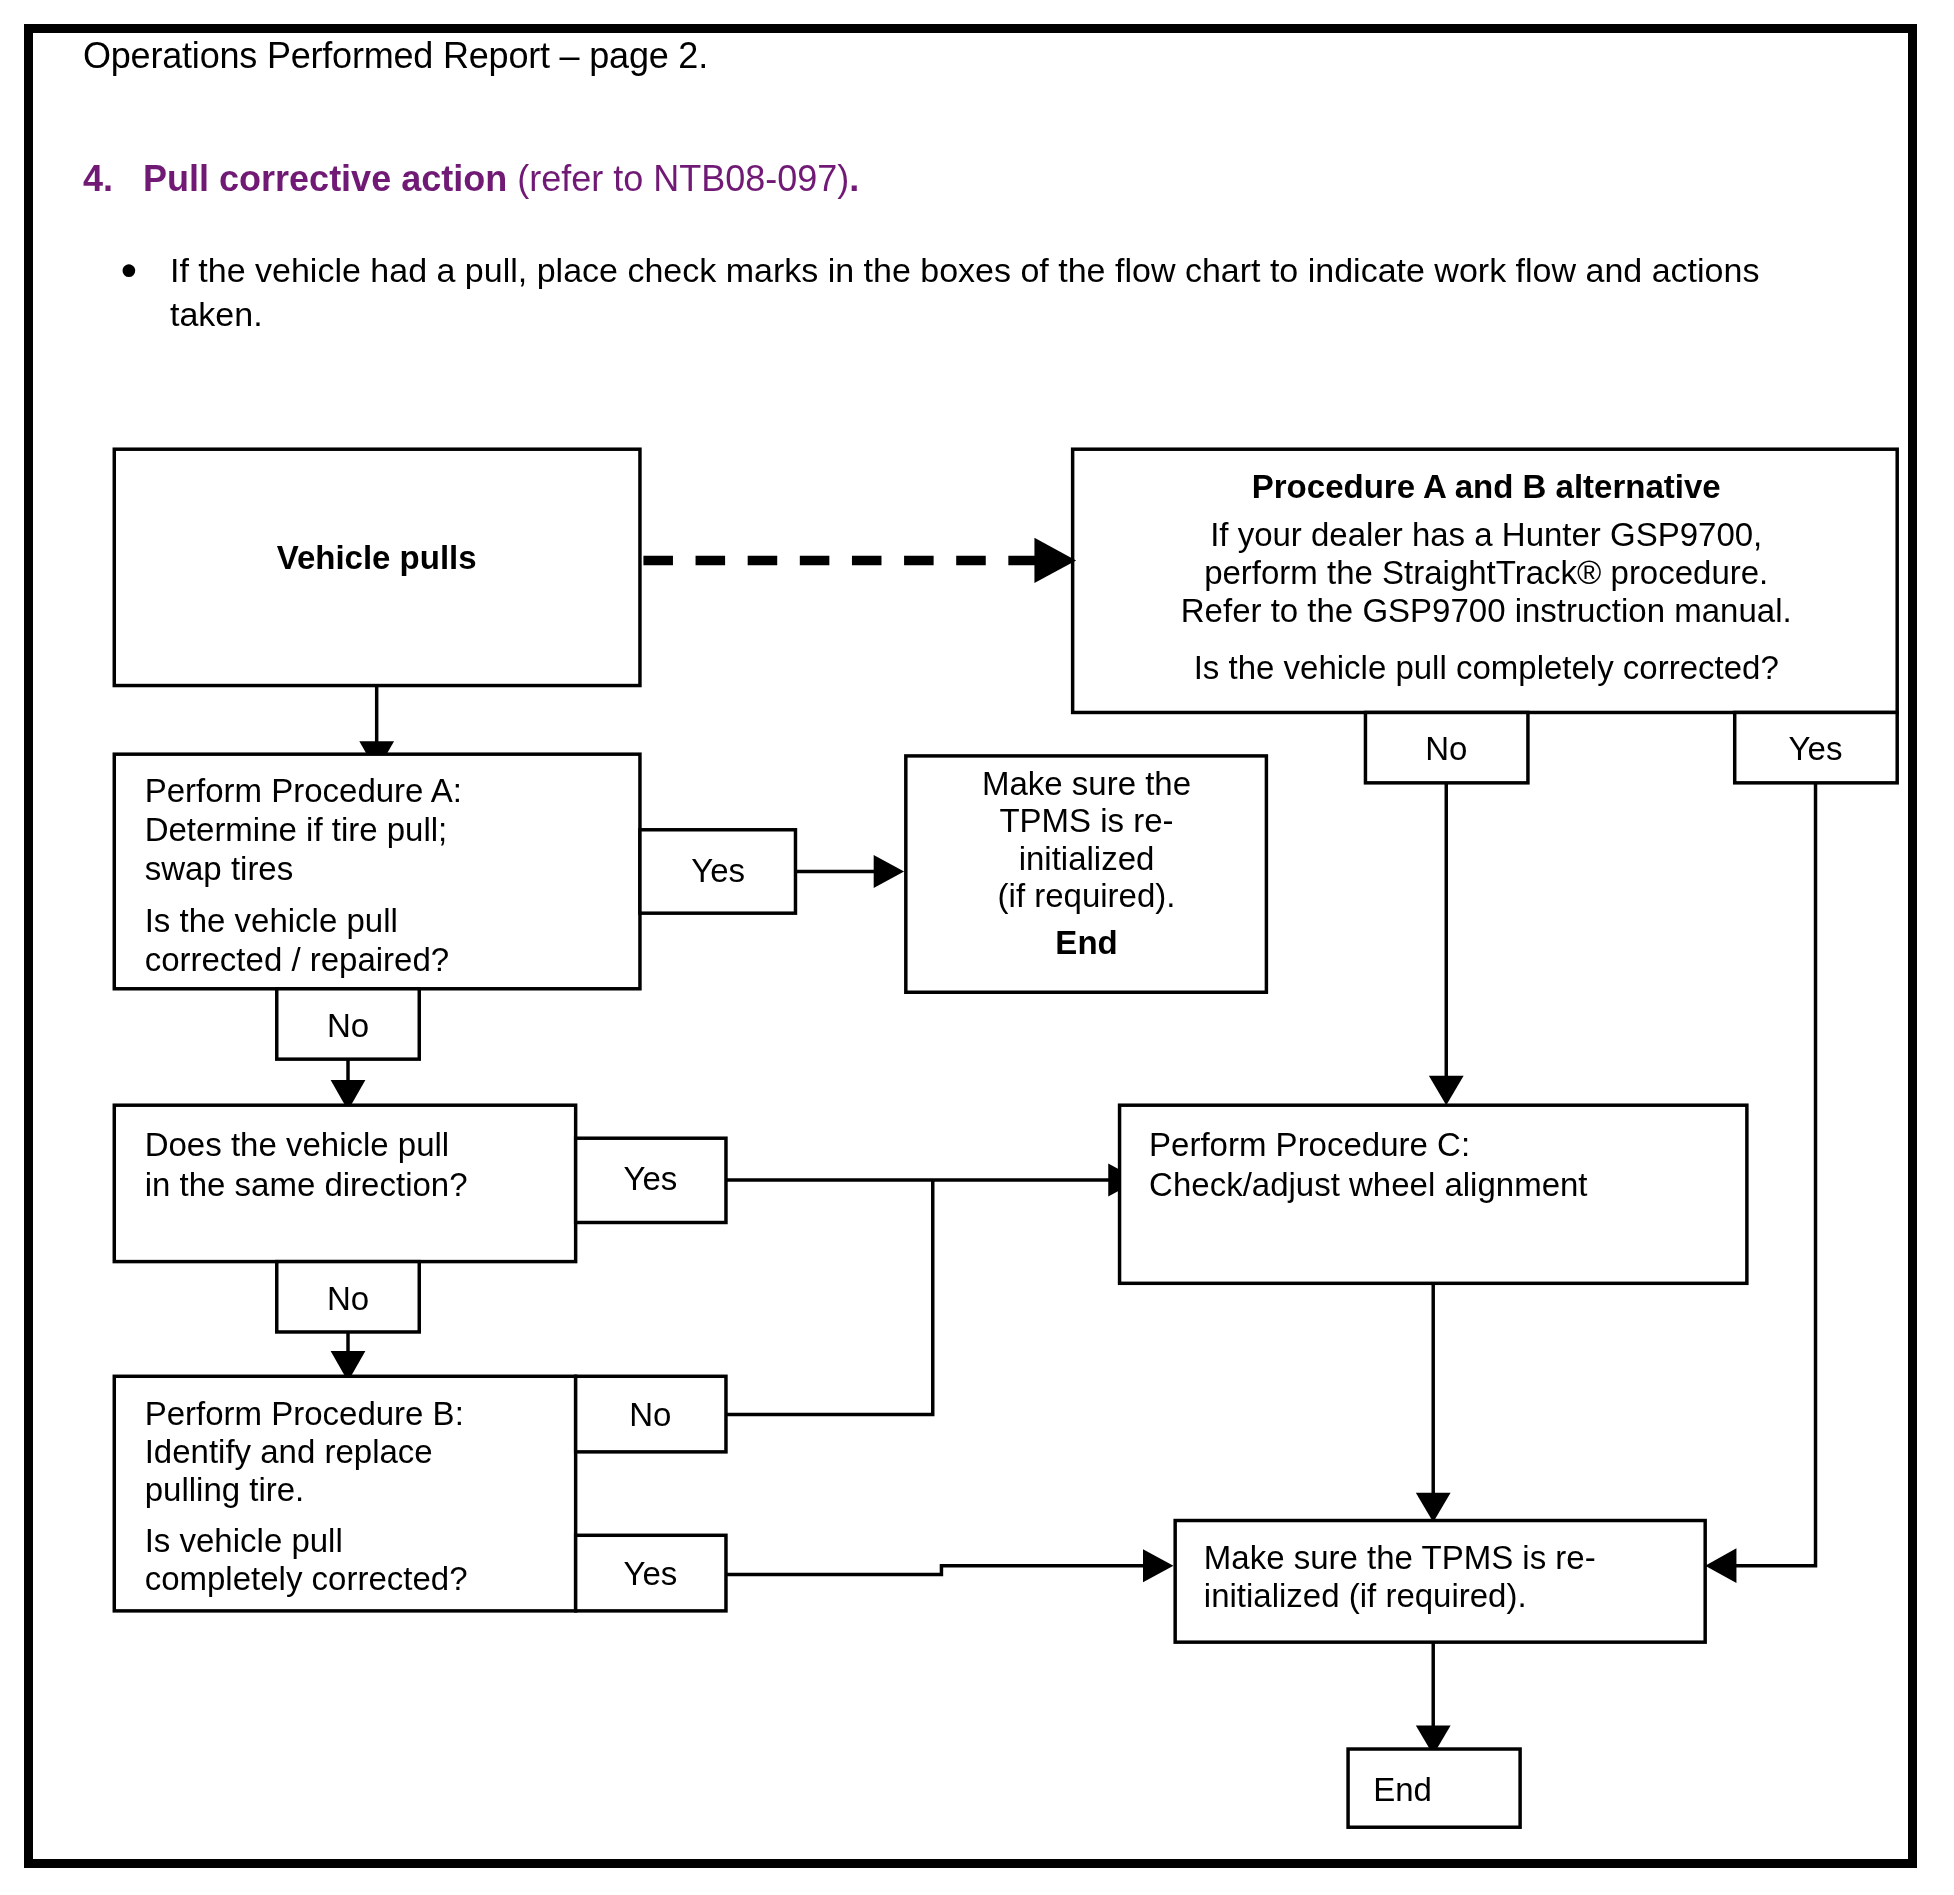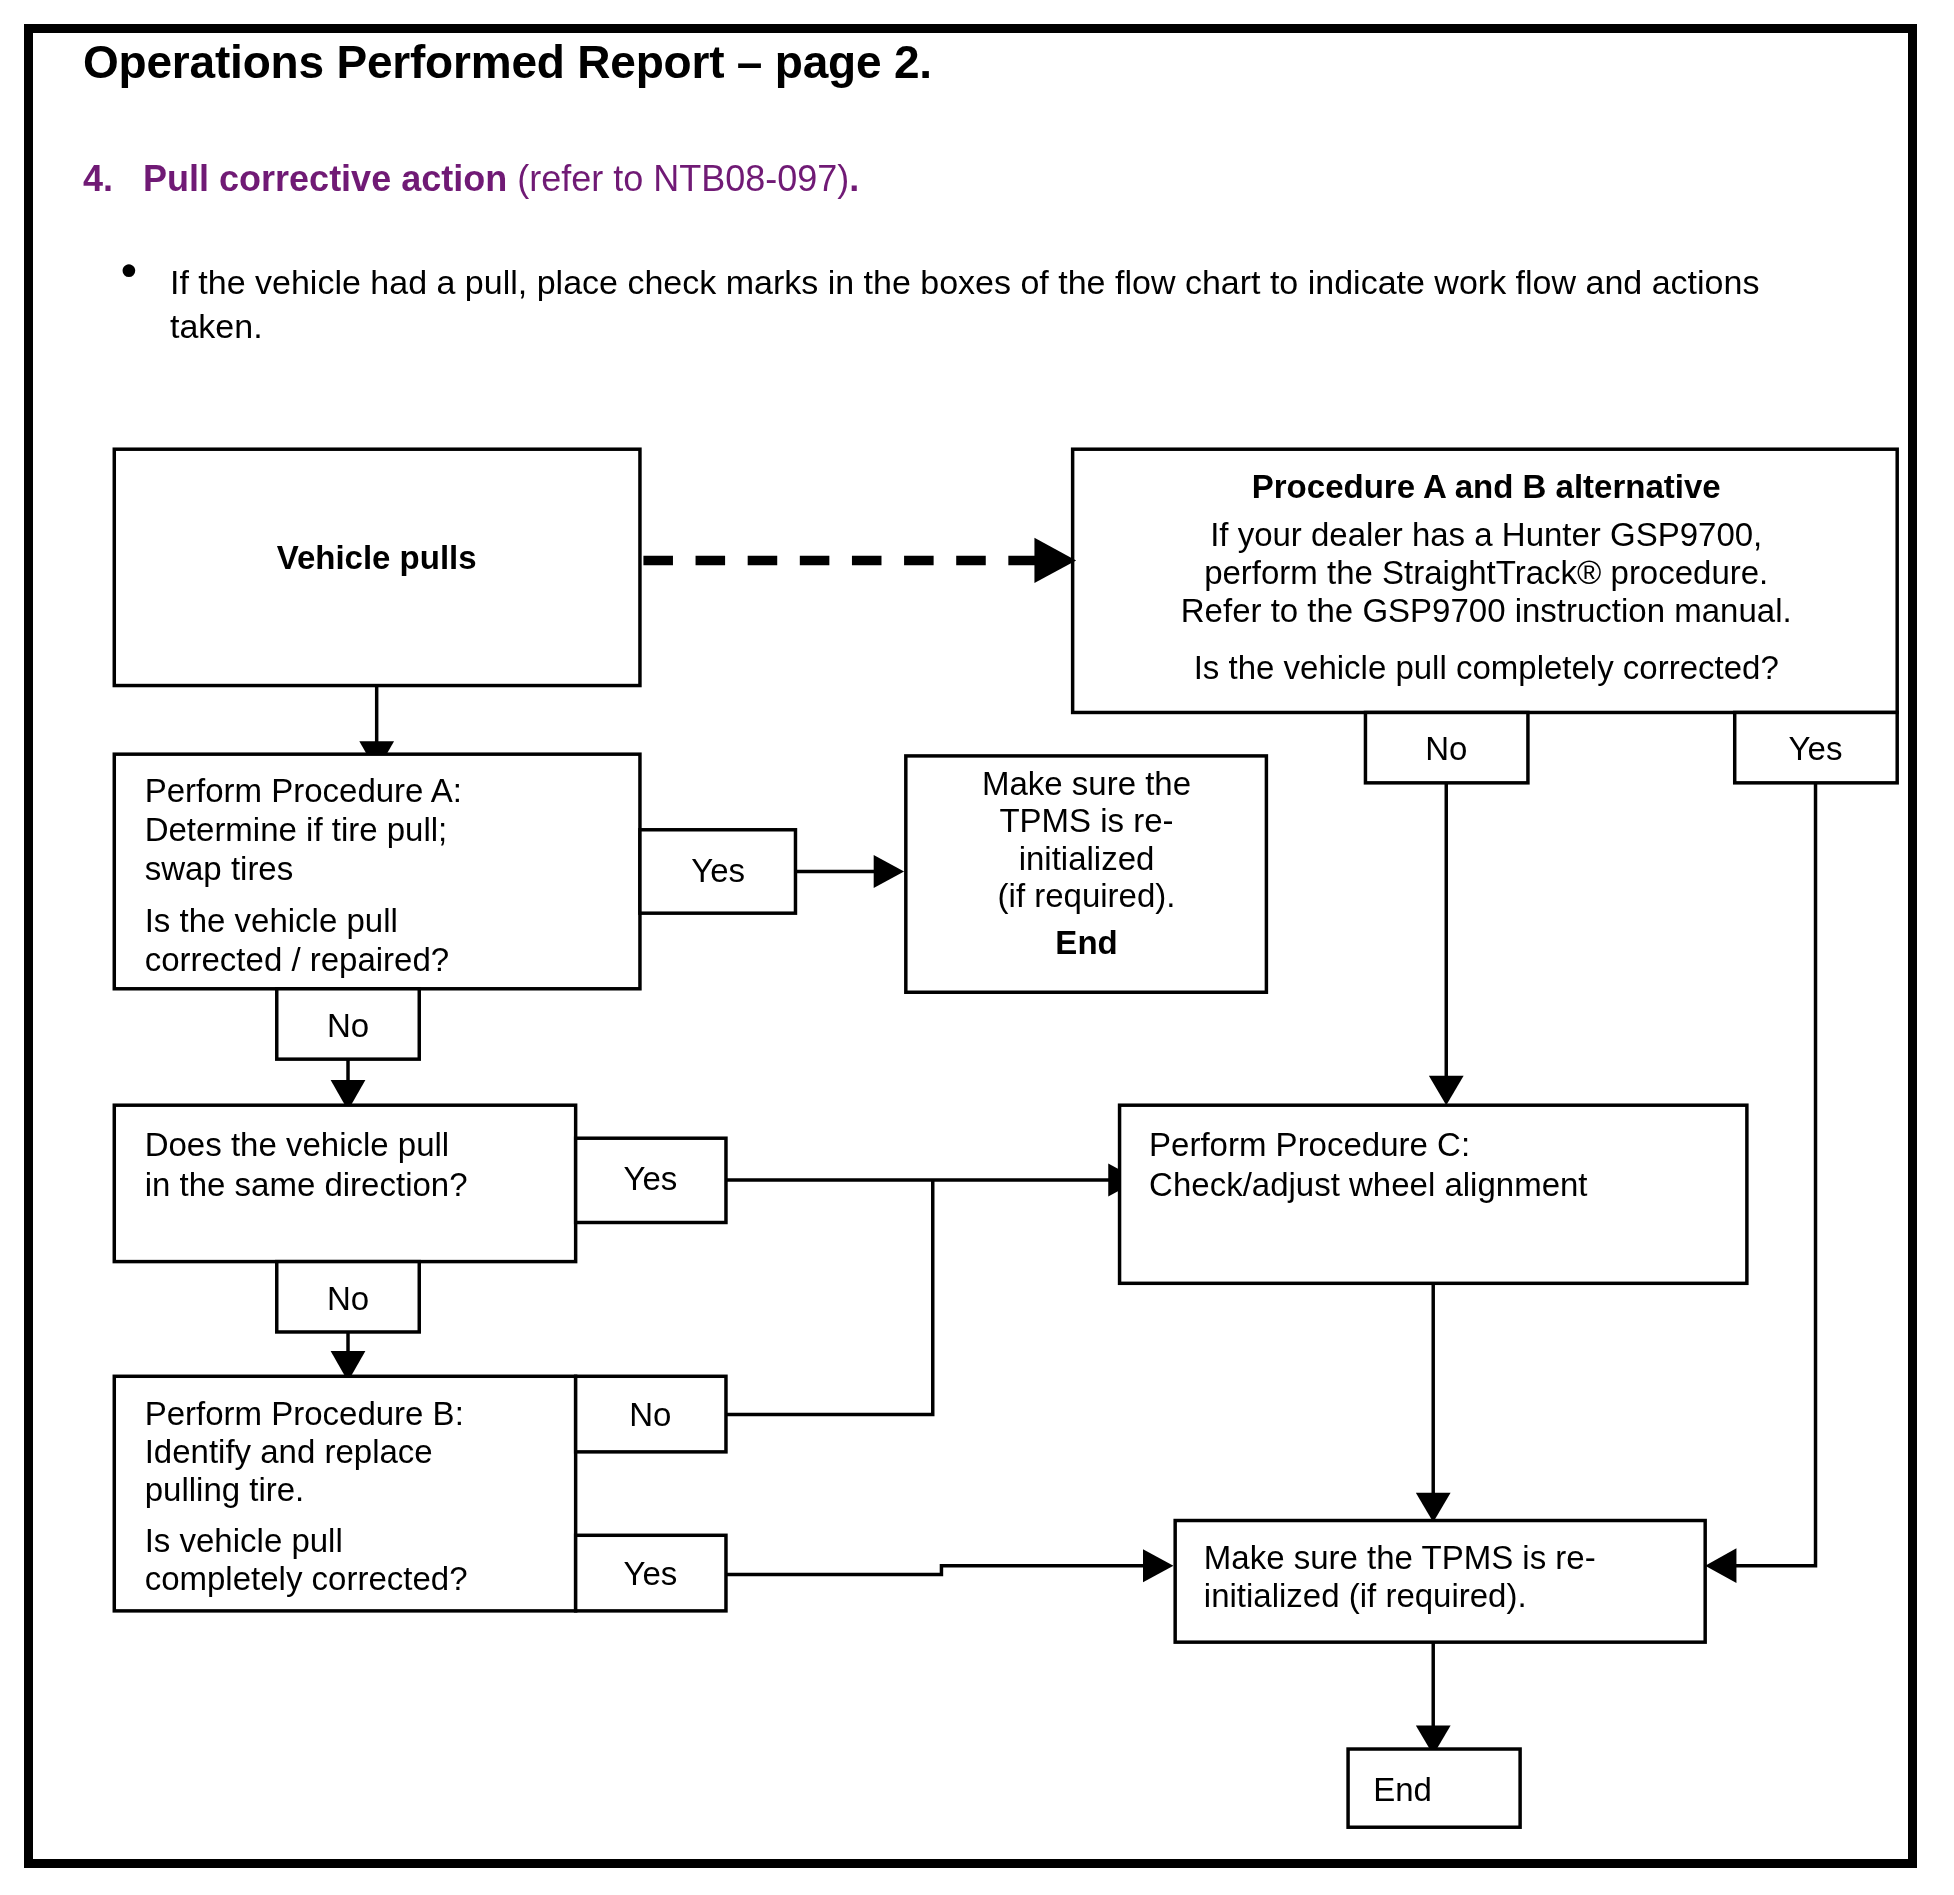--- a/index.html
+++ b/index.html
@@ -21,22 +21,22 @@
     width: 1893px;
     height: 1844px;
     border: 9.6px solid #000000;
     box-sizing: border-box;
     background: #ffffff;
   }
   #doc-title {
     position: absolute;
     left: 83px;
     top: 35px;
-    font-size: 46px;
-    font-weight: bold;
+    font-size: 36px;
+    font-weight: normal;
     color: #000;
     letter-spacing: -0.2px;
     white-space: nowrap;
   }
   #step-line {
     position: absolute;
     left: 83px;
     top: 158px;
     font-size: 36px;
     color: #701a75;
@@ -58,21 +58,20 @@
   #bullet-block .dot {
     position: absolute;
     left: -50px;
     top: 5.2px;
     font-size: 29.5px;
     line-height: 1;
   }
   #bullet-block .btext {
     display: block;
     width: 1651px;
-    margin-top: 12px;
   }
   #flow {
     position: absolute;
     left: 0;
     top: 0;
     width: 1955px;
     height: 1895px;
   }
   .nodebox {
     fill: #ffffff;

